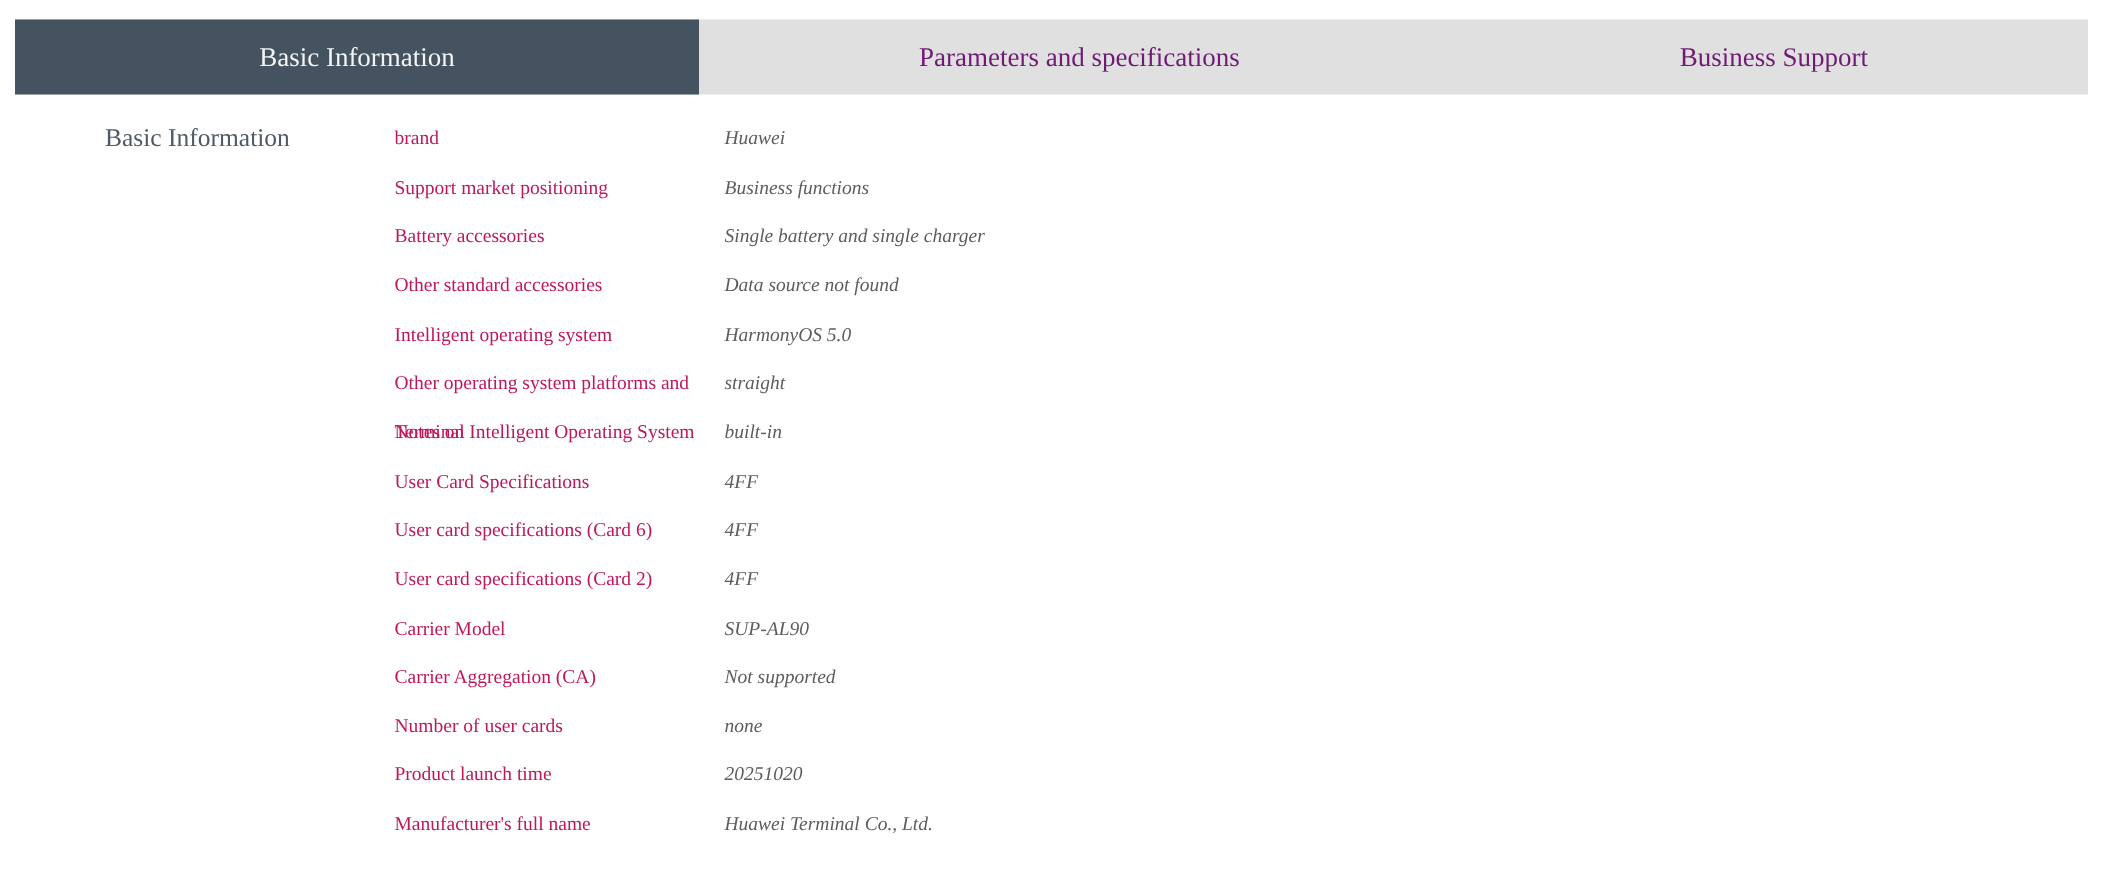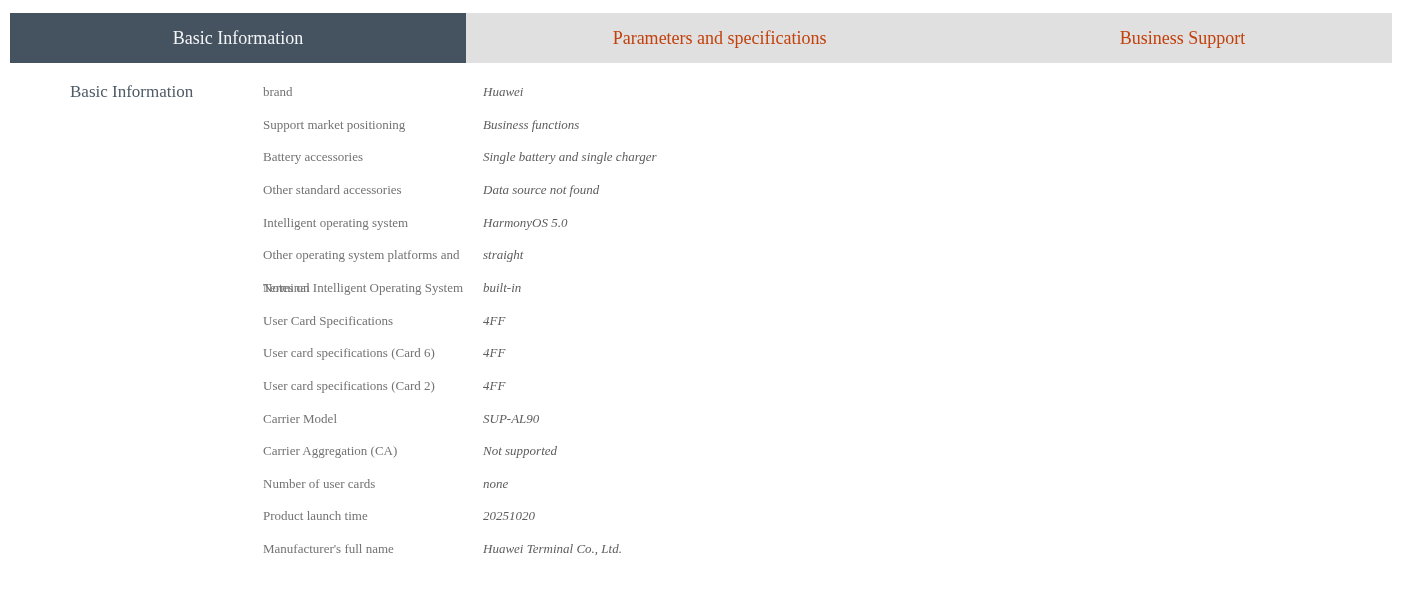--- a/index.html
+++ b/index.html
@@ -23,21 +23,21 @@
     height: 50px;
     display: flex;
     background: #e0e0e0;
   }
   .tab {
     flex: 1 1 auto;
     display: flex;
     align-items: center;
     justify-content: center;
     font-size: 18px;
-    color: #c2410c;
+    color: #701a75;
     cursor: pointer;
     user-select: none;
   }
   .tab.active {
     flex: 0 0 456px;
     background: #45525f;
     color: #f2f4f5;
   }
   .content {
     position: absolute;
@@ -61,21 +61,21 @@
     left: 0;
     width: 1402px;
     height: 0;
   }
   .spec-label {
     position: absolute;
     left: 263px;
     top: 0;
     width: 218px;
     font-size: 13px;
-    color: #737373;
+    color: #be185d;
   }
   .spec-label .label-line {
     height: 32.65px;
     line-height: 32.65px;
     white-space: nowrap;
   }
   .spec-value {
     position: absolute;
     left: 483px;
     top: 0;

